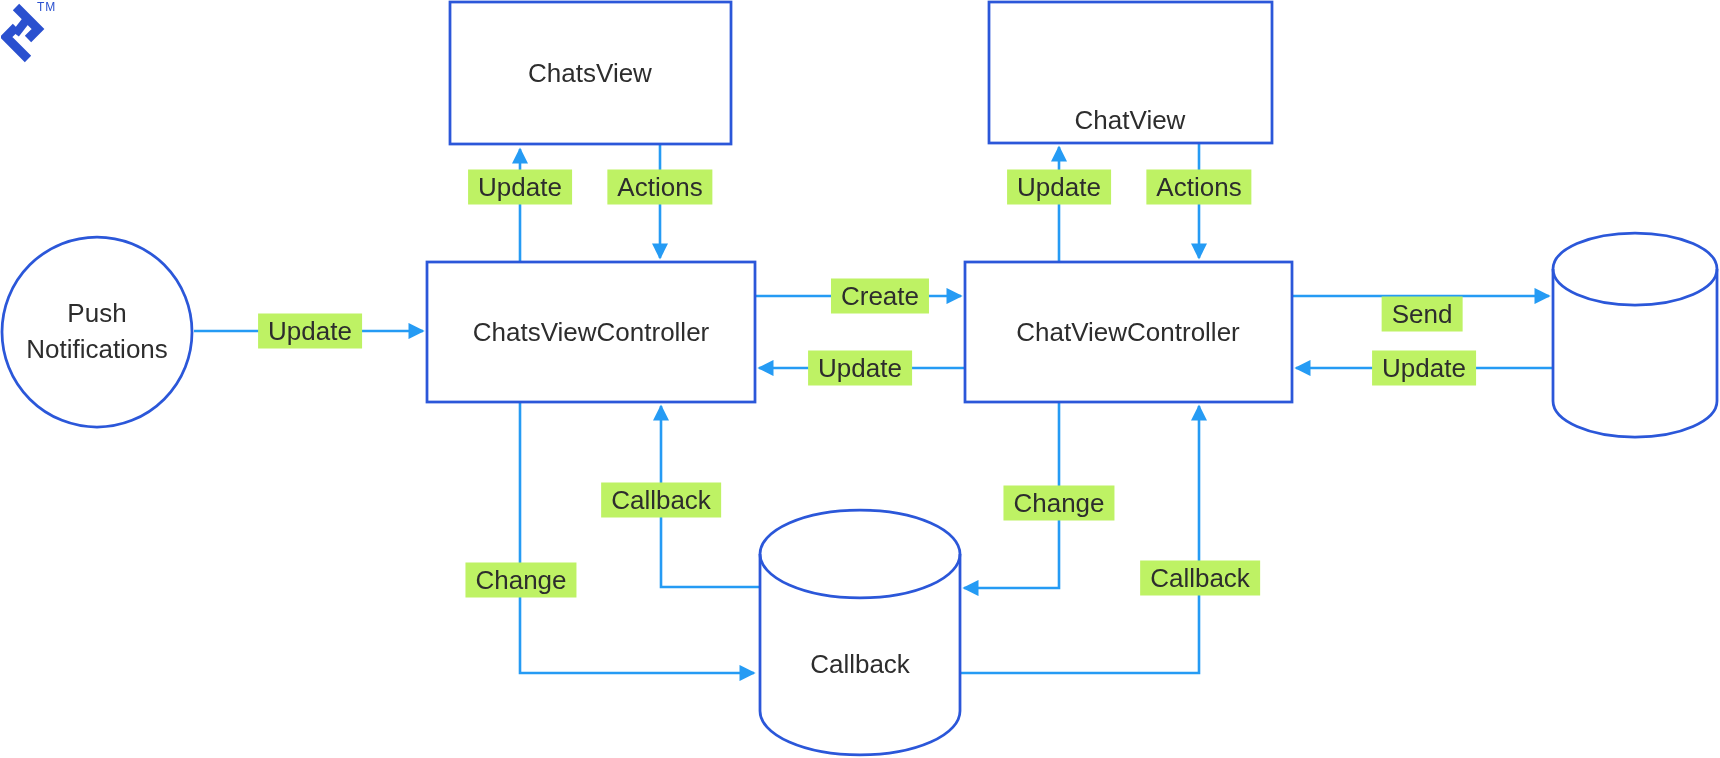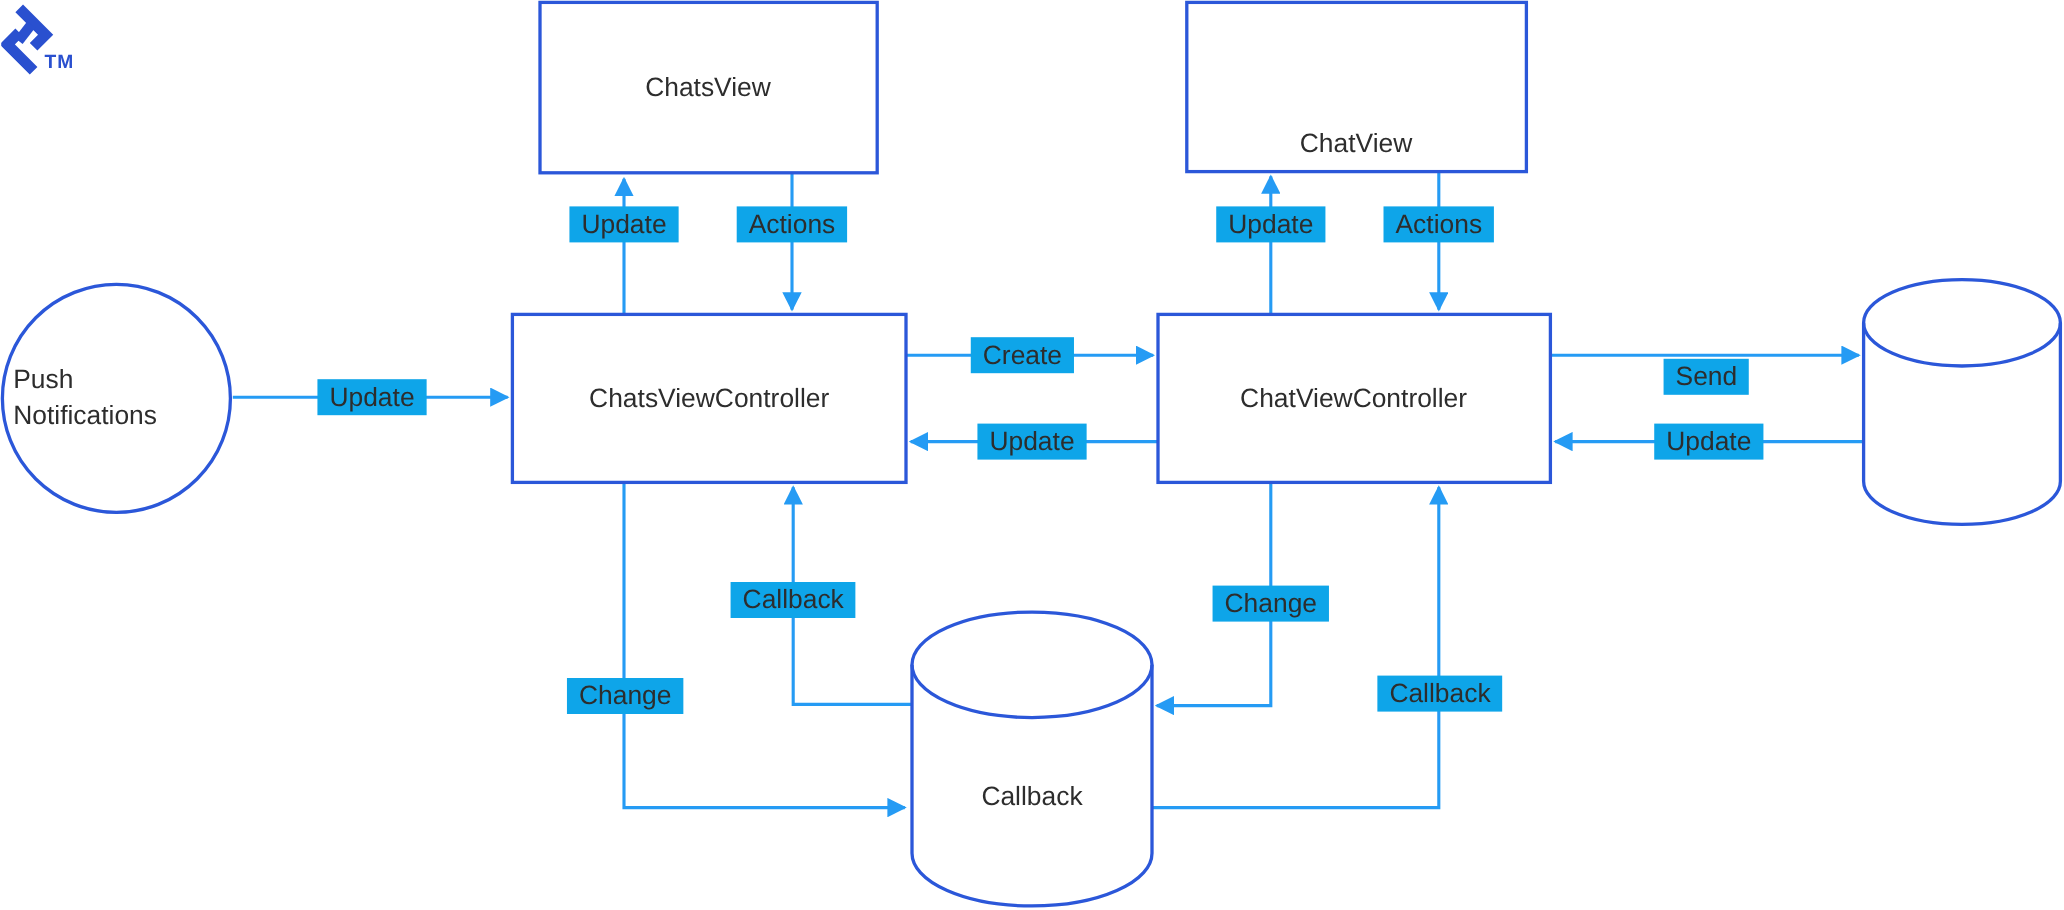--- a/index.html
+++ b/index.html
@@ -13,27 +13,27 @@
     position:relative;width:1720px;height:758px;background:#fff;overflow:hidden;
     font-family:"Liberation Sans",sans-serif;
   }
   .stage svg.diagram{position:absolute;left:0;top:0;}
   .node-shape{fill:#fff;stroke:var(--node-border);stroke-width:2.75;}
   .cyl-inner{fill:none;stroke:var(--node-border);stroke-width:2.75;}
   .edge-line{fill:none;stroke:var(--arrow);stroke-width:2.6;}
   .arrow-head{fill:var(--arrow);stroke:none;}
   .lbl{
     position:absolute;transform:translate(-50%,-50%);
-    font-size:22px;color:var(--text);white-space:nowrap;text-align:left;
+    font-size:26px;color:var(--text);white-space:nowrap;text-align:center;
   }
-  .edge-lbl{background:#0ea5e9;padding:2px 10px;}
+  .edge-lbl{background:#bef264;padding:2px 10px;}
   .wrap{white-space:normal;line-height:1.38;}
   .tm{
-    position:absolute;left:37px;top:0px;font-size:16px;font-weight:700;
-    color:var(--logo);letter-spacing:1px;margin-top:44px;
+    position:absolute;left:37px;top:0px;font-size:12px;font-weight:400;
+    color:var(--logo);letter-spacing:1px;
   }
   .logo{position:absolute;left:1px;top:1px;}
   .logo .stroke{fill:none;stroke:var(--logo);}
 </style>
 </head>
 <body>
 
 <div class="stage">
 
   <svg class="logo" width="52" height="68" viewBox="0 0 52 68">
@@ -90,21 +90,21 @@
   <div class="lbl" style="left:1130px;top:73px;margin-top:47px;">ChatView</div>
   <div class="lbl" style="left:1128px;top:332px;">ChatViewController</div>
   <div class="lbl" style="left:591px;top:332px;">ChatsViewController</div>
   <div class="lbl" style="left:860px;top:664px;">Callback</div>
 
   <div class="lbl edge-lbl" style="left:310px;top:331px;">Update</div>
   <div class="lbl edge-lbl" style="left:520px;top:187px;">Update</div>
   <div class="lbl edge-lbl" style="left:660px;top:187px;">Actions</div>
   <div class="lbl edge-lbl" style="left:1059px;top:187px;">Update</div>
   <div class="lbl edge-lbl" style="left:1199px;top:187px;">Actions</div>
-  <div class="lbl edge-lbl" style="left:852px;top:296px;">Create</div>
+  <div class="lbl edge-lbl" style="left:880px;top:296px;">Create</div>
   <div class="lbl edge-lbl" style="left:860px;top:368px;">Update</div>
   <div class="lbl edge-lbl" style="left:1422px;top:296px;margin-top:18px;">Send</div>
   <div class="lbl edge-lbl" style="left:1424px;top:368px;">Update</div>
   <div class="lbl edge-lbl" style="left:521px;top:580px;">Change</div>
   <div class="lbl edge-lbl" style="left:661px;top:500px;">Callback</div>
   <div class="lbl edge-lbl" style="left:1059px;top:503px;">Change</div>
   <div class="lbl edge-lbl" style="left:1200px;top:578px;">Callback</div>
 
 </div>
 

